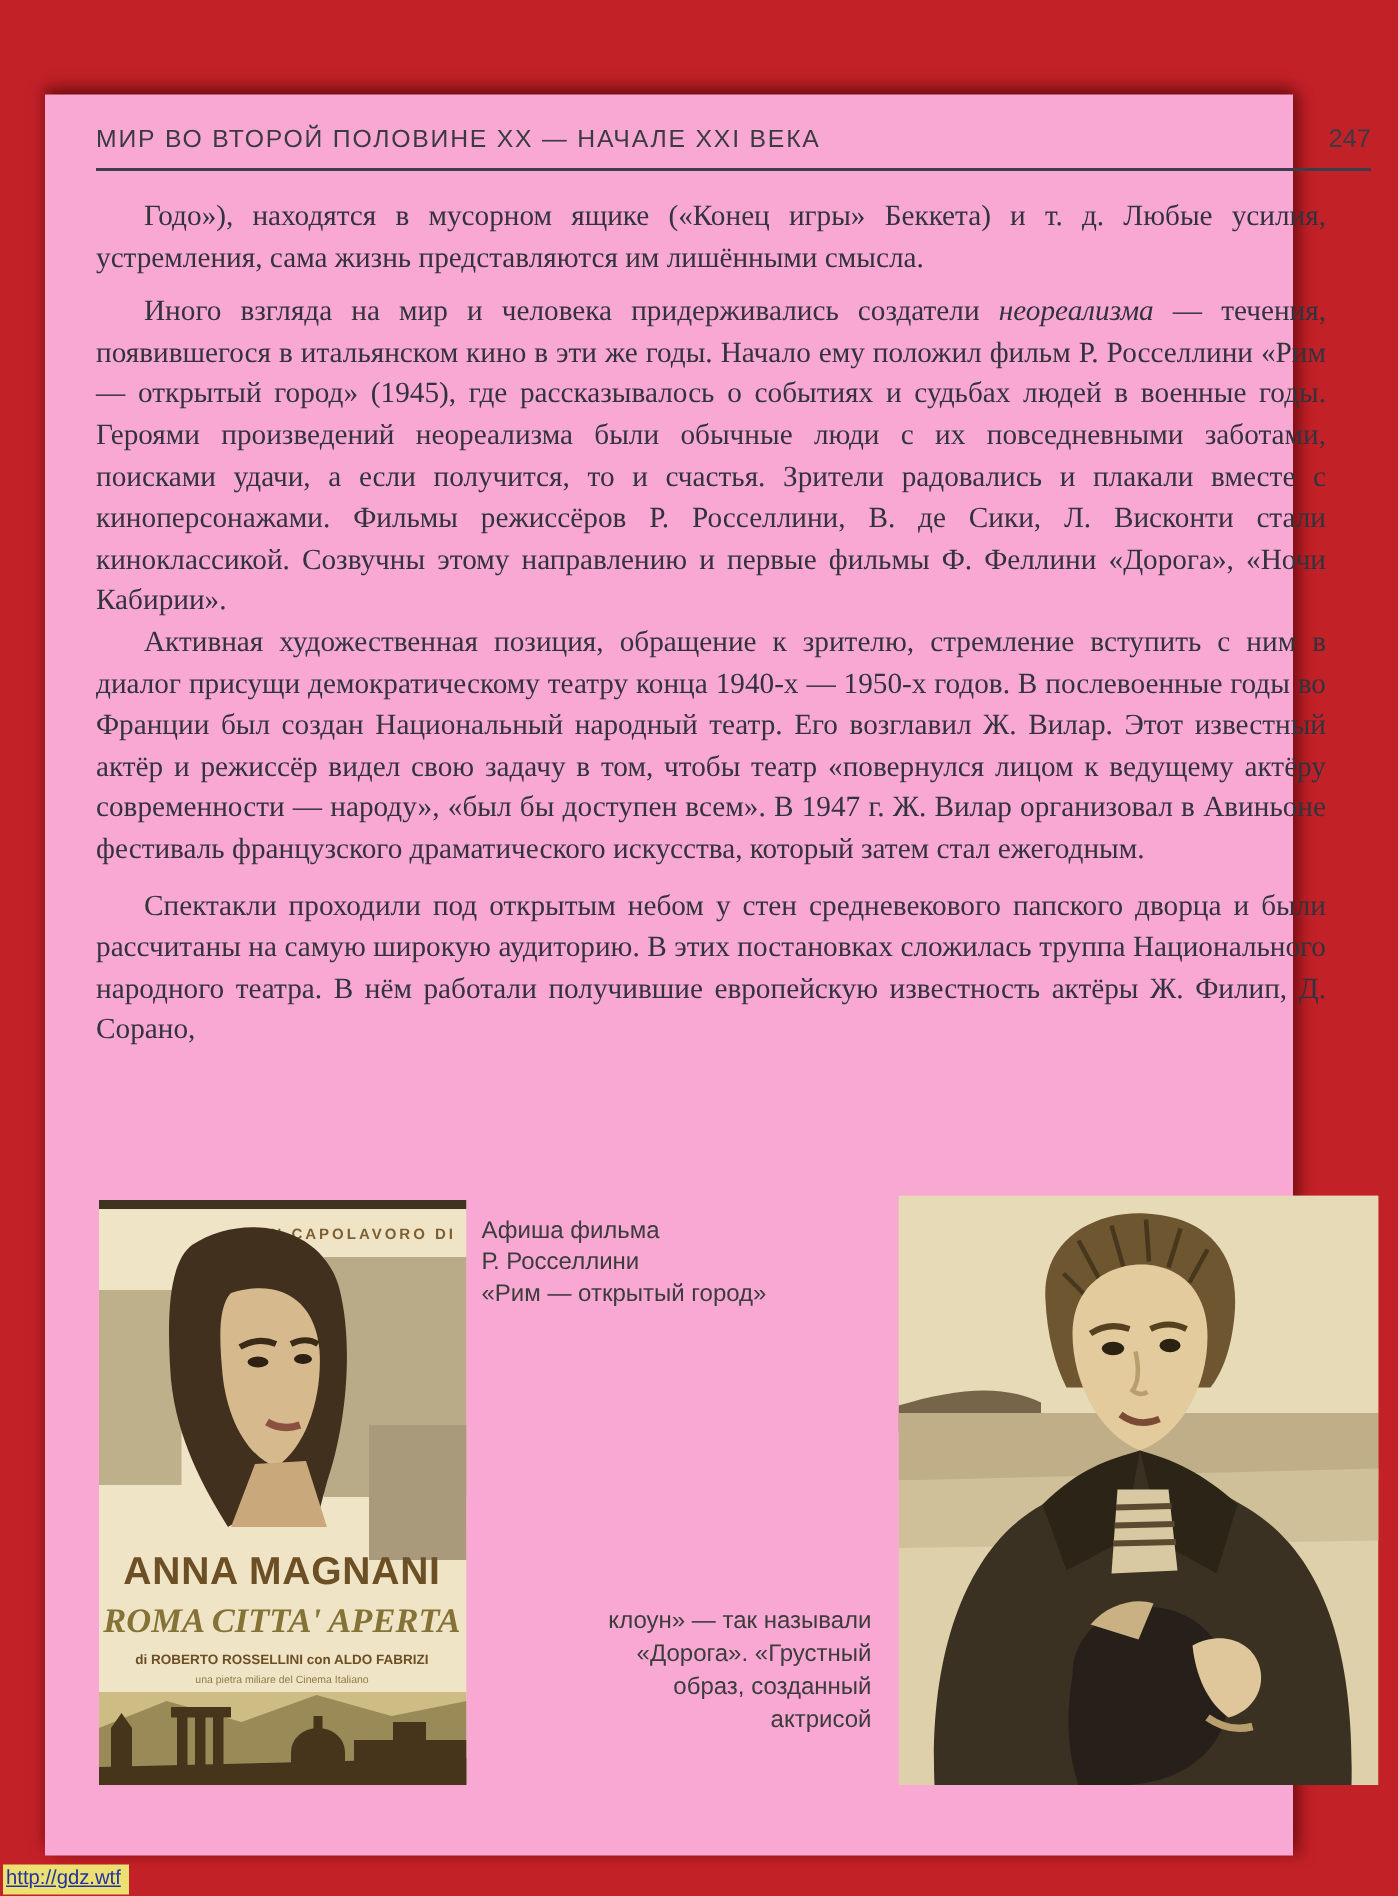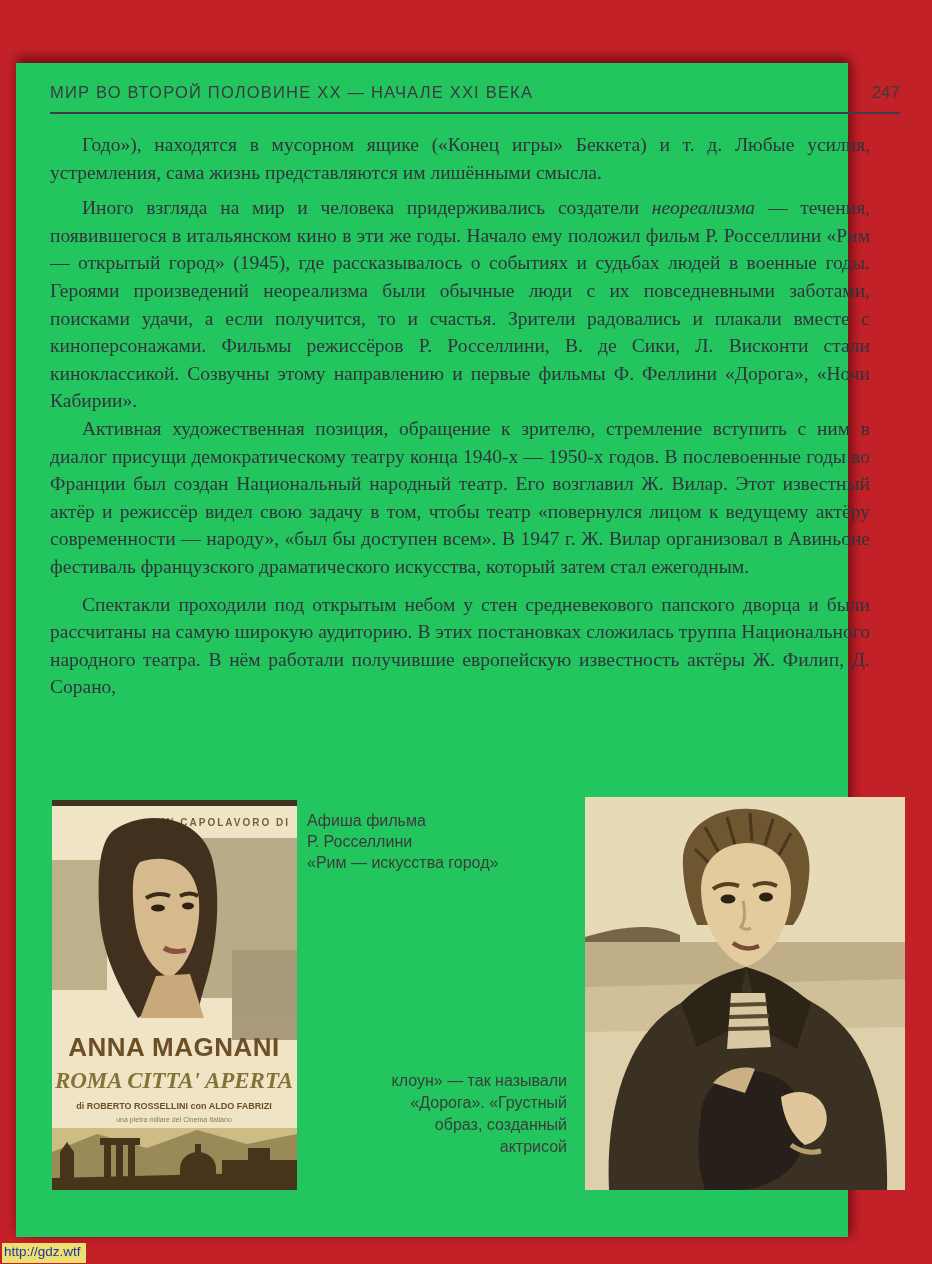--- a/index.html
+++ b/index.html
@@ -1,20 +1,20 @@
 <!DOCTYPE html>
 <html lang="ru"><head>
 <meta charset="utf-8">
 <style>
   html,body{margin:0;padding:0;}
   body{width:932px;height:1264px;overflow:hidden;background:#fff;}
   .frame{position:relative;width:932px;height:1264px;background:#c32128;font-family:"Liberation Serif",serif;}
   .page{
-    position:absolute;left:16px;top:63px;width:832px;height:1174px;
-    background:#22c55e;
+    position:absolute;left:30px;top:63px;width:832px;height:1174px;
+    background:#f9a8d4;
     box-shadow:0 -6px 9px rgba(70,5,5,.55), 6px 0 8px rgba(70,5,5,.35);
   }
   
   .hdr{position:absolute;top:20px;left:34px;width:850px;display:flex;justify-content:space-between;align-items:baseline;
        font-family:"Liberation Sans",sans-serif;color:#3a3a40;}
   .hdr-title{font-size:16.5px;letter-spacing:1.2px;font-weight:500;}
   .hdr-num{font-size:17px;}
   .rule{position:absolute;top:49px;left:34px;width:850px;height:2px;background:#3c3c4a;}
   
   .text{position:absolute;top:68px;left:34px;width:820px;
@@ -26,21 +26,21 @@
   
   .fig-poster{position:absolute;left:36px;top:737px;width:245px;height:390px;}
   .fig-masina{position:absolute;left:569px;top:734px;width:320px;height:393px;}
   .fig-poster svg,.fig-masina svg{display:block;width:100%;height:100%;}
   .cap{font-family:"Liberation Sans",sans-serif;color:#3c3c3c;font-size:16px;line-height:21px;position:absolute;}
   .cap1{left:291px;top:747px;text-align:left;}
   .cap2{left:239px;top:1007px;width:312px;text-align:right;line-height:22px;}
   
   .gdz{position:absolute;left:2px;top:1243px;z-index:5;
        font-family:"Liberation Sans",sans-serif;font-size:13.5px;
-       background:#ece073;color:#2233a0;
+       background:#ece073;color:#2233a0;text-decoration:underline;
        padding:1px 5px 4px 2px;cursor:pointer;}
 </style>
 </head>
 <body>
 
 <div class="frame">
   <div class="page">
 
     <div class="hdr">
       <span class="hdr-title">МИР ВО ВТОРОЙ ПОЛОВИНЕ XX — НАЧАЛЕ XXI ВЕКА</span>
@@ -95,21 +95,21 @@
             <rect x="196" y="348" width="22" height="14"></rect>
             <path d="M0,378 L245,372 L245,390 L0,390 Z"></path>
           </g>
         </g>
       </svg>
     </div>
 
     <div class="cap cap1">
       <div>Афиша фильма</div>
       <div>Р. Росселлини</div>
-      <div>«Рим — искусства город»</div>
+      <div>«Рим — открытый город»</div>
     </div>
 
     <div class="fig-masina">
       <svg viewBox="0 0 320 393">
         <rect width="320" height="393" fill="#ddd0ab"></rect>
         <rect x="0" y="0" width="320" height="145" fill="#e7dbb7"></rect>
         <g>
           <path d="M0,140 C40,128 70,126 95,138 L95,152 L0,158 Z" fill="#77654a"></path>
           <rect x="0" y="145" width="320" height="45" fill="#bfae87"></rect>
           <path d="M0,190 L320,182 L320,230 L0,235 Z" fill="#cfc09a"></path>

